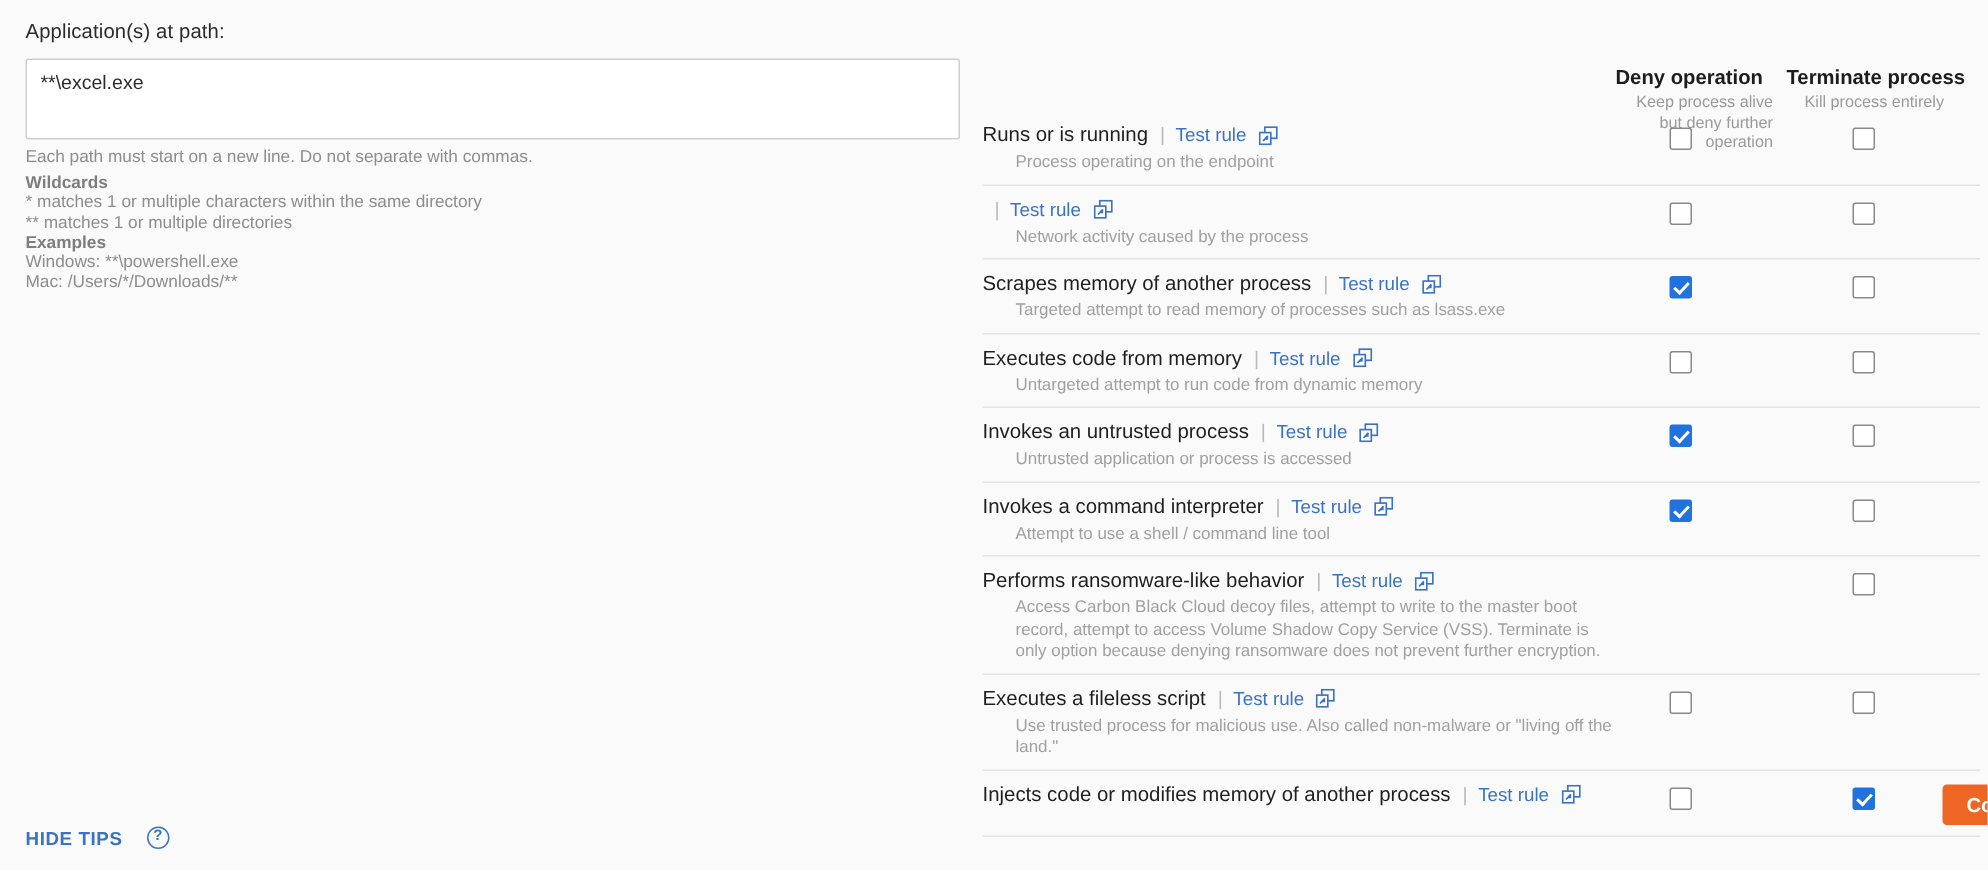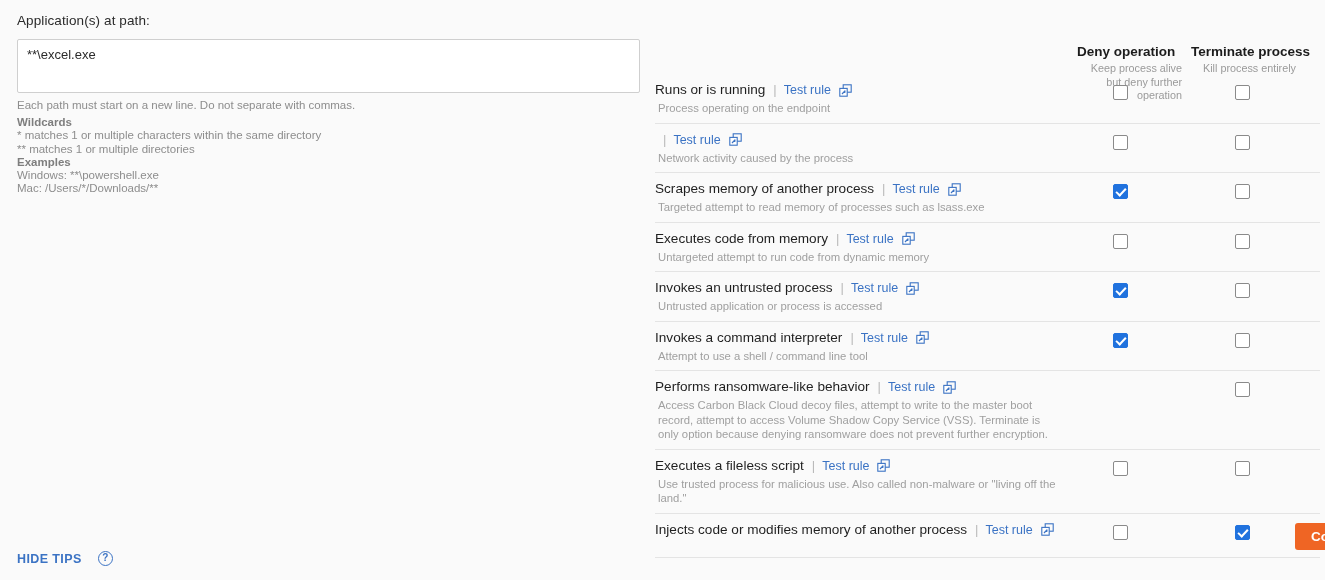--- a/index.html
+++ b/index.html
@@ -161,21 +161,21 @@
   }
   .popout-icon {
     display: inline-block;
     margin-left: 8px;
     vertical-align: middle;
     cursor: pointer;
     line-height: 0;
   }
   .rule-desc {
     margin-top: 3px;
-    margin-left: 3px;
+    margin-left: 22px;
     font-size: 11.3px;
     color: #a0a0a0;
     line-height: 14.5px;
     max-width: 400px;
   }
 
   
   .cb-cell {
     position: absolute;
     top: 11px;

